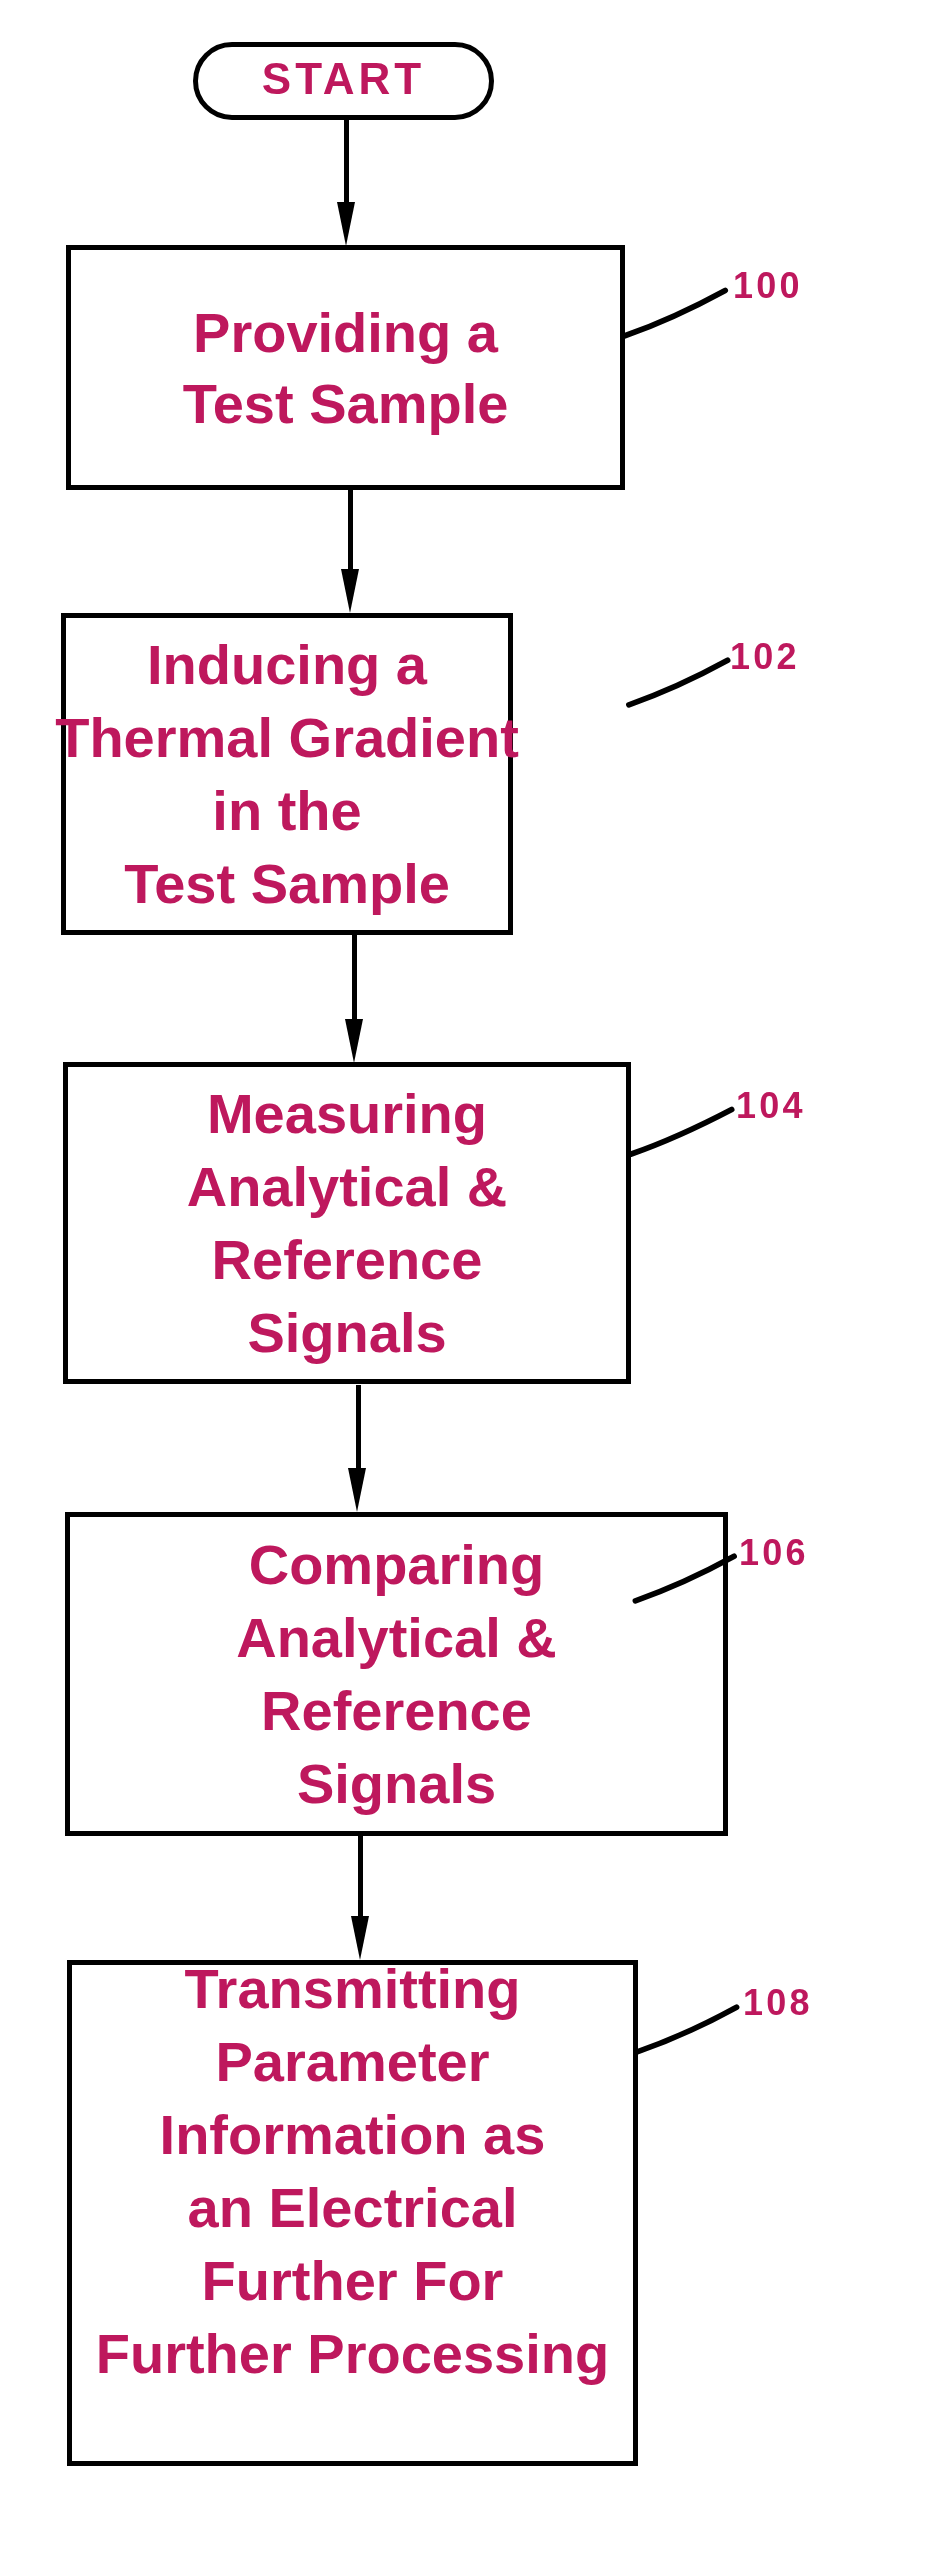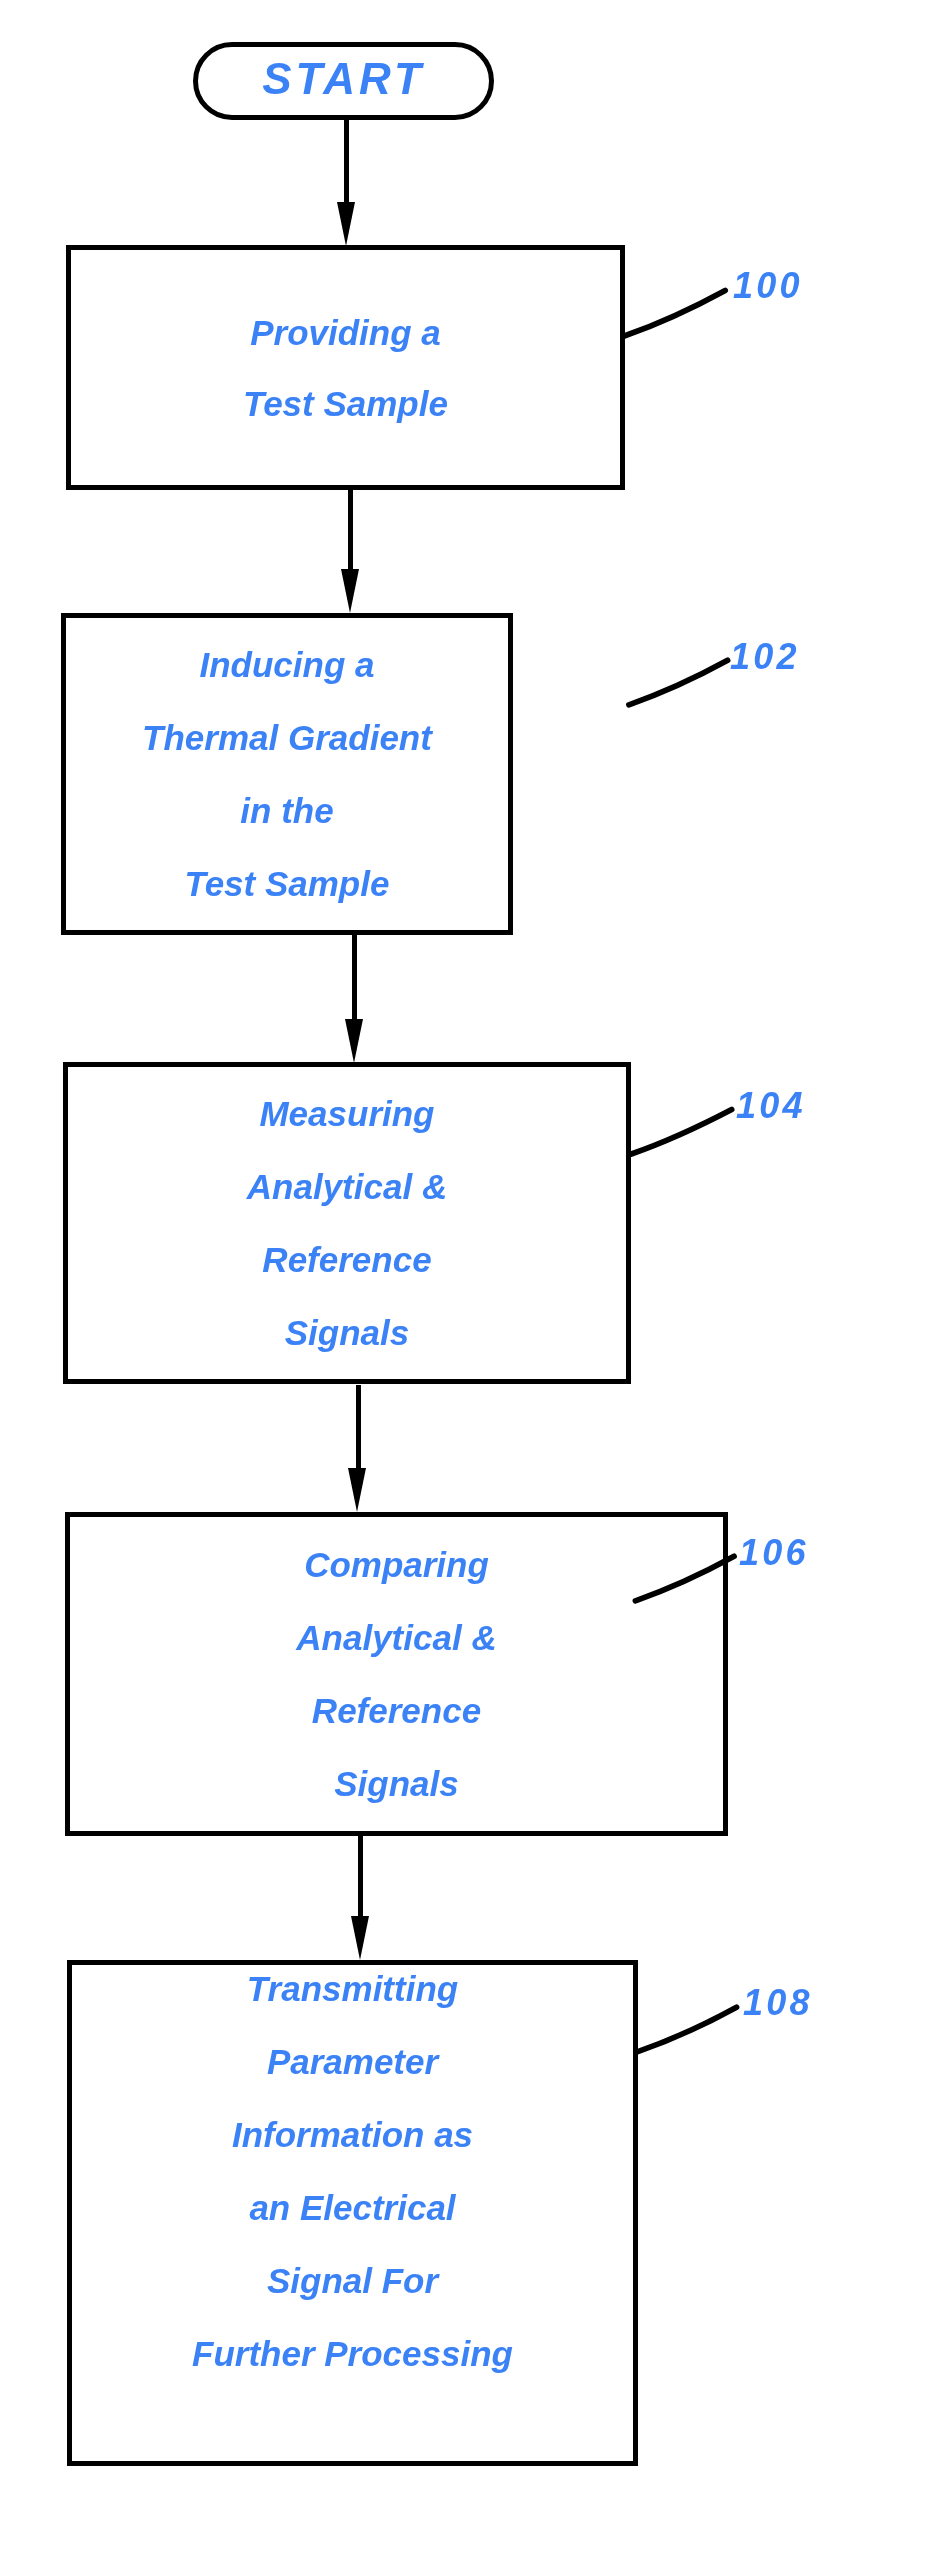--- a/index.html
+++ b/index.html
@@ -6,23 +6,22 @@
     margin: 0;
     padding: 0;
     background: #ffffff;
   }
   #canvas {
     position: relative;
     width: 947px;
     height: 2576px;
     background: #ffffff;
     font-family: "Liberation Sans", sans-serif;
-    color: #3b82f6;
+    color: #be185d;
     overflow: hidden;
-    font-style: italic;
   }
   
   .terminal {
     position: absolute;
     left: 193px;
     top: 42px;
     width: 301px;
     height: 78px;
     border: 5.7px solid #000;
     border-radius: 42px;
@@ -43,21 +42,21 @@
     border: 5.7px solid #000;
     box-sizing: border-box;
     display: flex;
     flex-direction: column;
     align-items: center;
     justify-content: center;
     text-align: center;
   }
   .step-box .line {
     display: block;
-    font-size: 35px;
+    font-size: 56px;
     font-weight: 700;
     line-height: 73px;
     white-space: nowrap;
   }
   #box-100 { left: 66px;  top: 245px;  width: 559px; height: 245px; }
   #box-100 .line { line-height: 71px; }
   #box-102 { left: 61px;  top: 613px;  width: 452px; height: 322px; }
   #box-104 { left: 63px;  top: 1062px; width: 568px; height: 322px; }
   #box-106 { left: 65px;  top: 1512px; width: 663px; height: 324px; }
   #box-108 { left: 67px;  top: 1960px; width: 571px; height: 506px; padding-bottom: 85px; }
@@ -151,21 +150,21 @@
   <div class="ref-label" id="ref-106">106</div>
 
   <div class="arrow-shaft" style="left:358px; top:1836px; height:81px;"></div>
   <div class="arrow-head" style="left:351px; top:1916px;"></div>
 
   <div class="step-box" id="box-108">
     <span class="line">Transmitting</span>
     <span class="line">Parameter</span>
     <span class="line">Information as</span>
     <span class="line">an Electrical</span>
-    <span class="line">Signal For</span>
+    <span class="line">Further For</span>
     <span class="line">Further Processing</span>
   </div>
   <div class="ref-label" id="ref-108">108</div>
 
   <svg id="leader-overlay" viewBox="0 0 1170 3181" xmlns="http://www.w3.org/2000/svg">
     <path d="M 772 414 C 812 400 852 382 896 358" stroke="#000" stroke-width="7" fill="none" stroke-linecap="round"></path>
     <path d="M 777 870 C 817 856 857 838 899 815" stroke="#000" stroke-width="7" fill="none" stroke-linecap="round"></path>
     <path d="M 780 1425 C 820 1411 860 1393 904 1370" stroke="#000" stroke-width="7" fill="none" stroke-linecap="round"></path>
     <path d="M 785 1977 C 825 1963 865 1945 907 1922" stroke="#000" stroke-width="7" fill="none" stroke-linecap="round"></path>
     <path d="M 788 2534 C 828 2520 868 2502 910 2479" stroke="#000" stroke-width="7" fill="none" stroke-linecap="round"></path>

